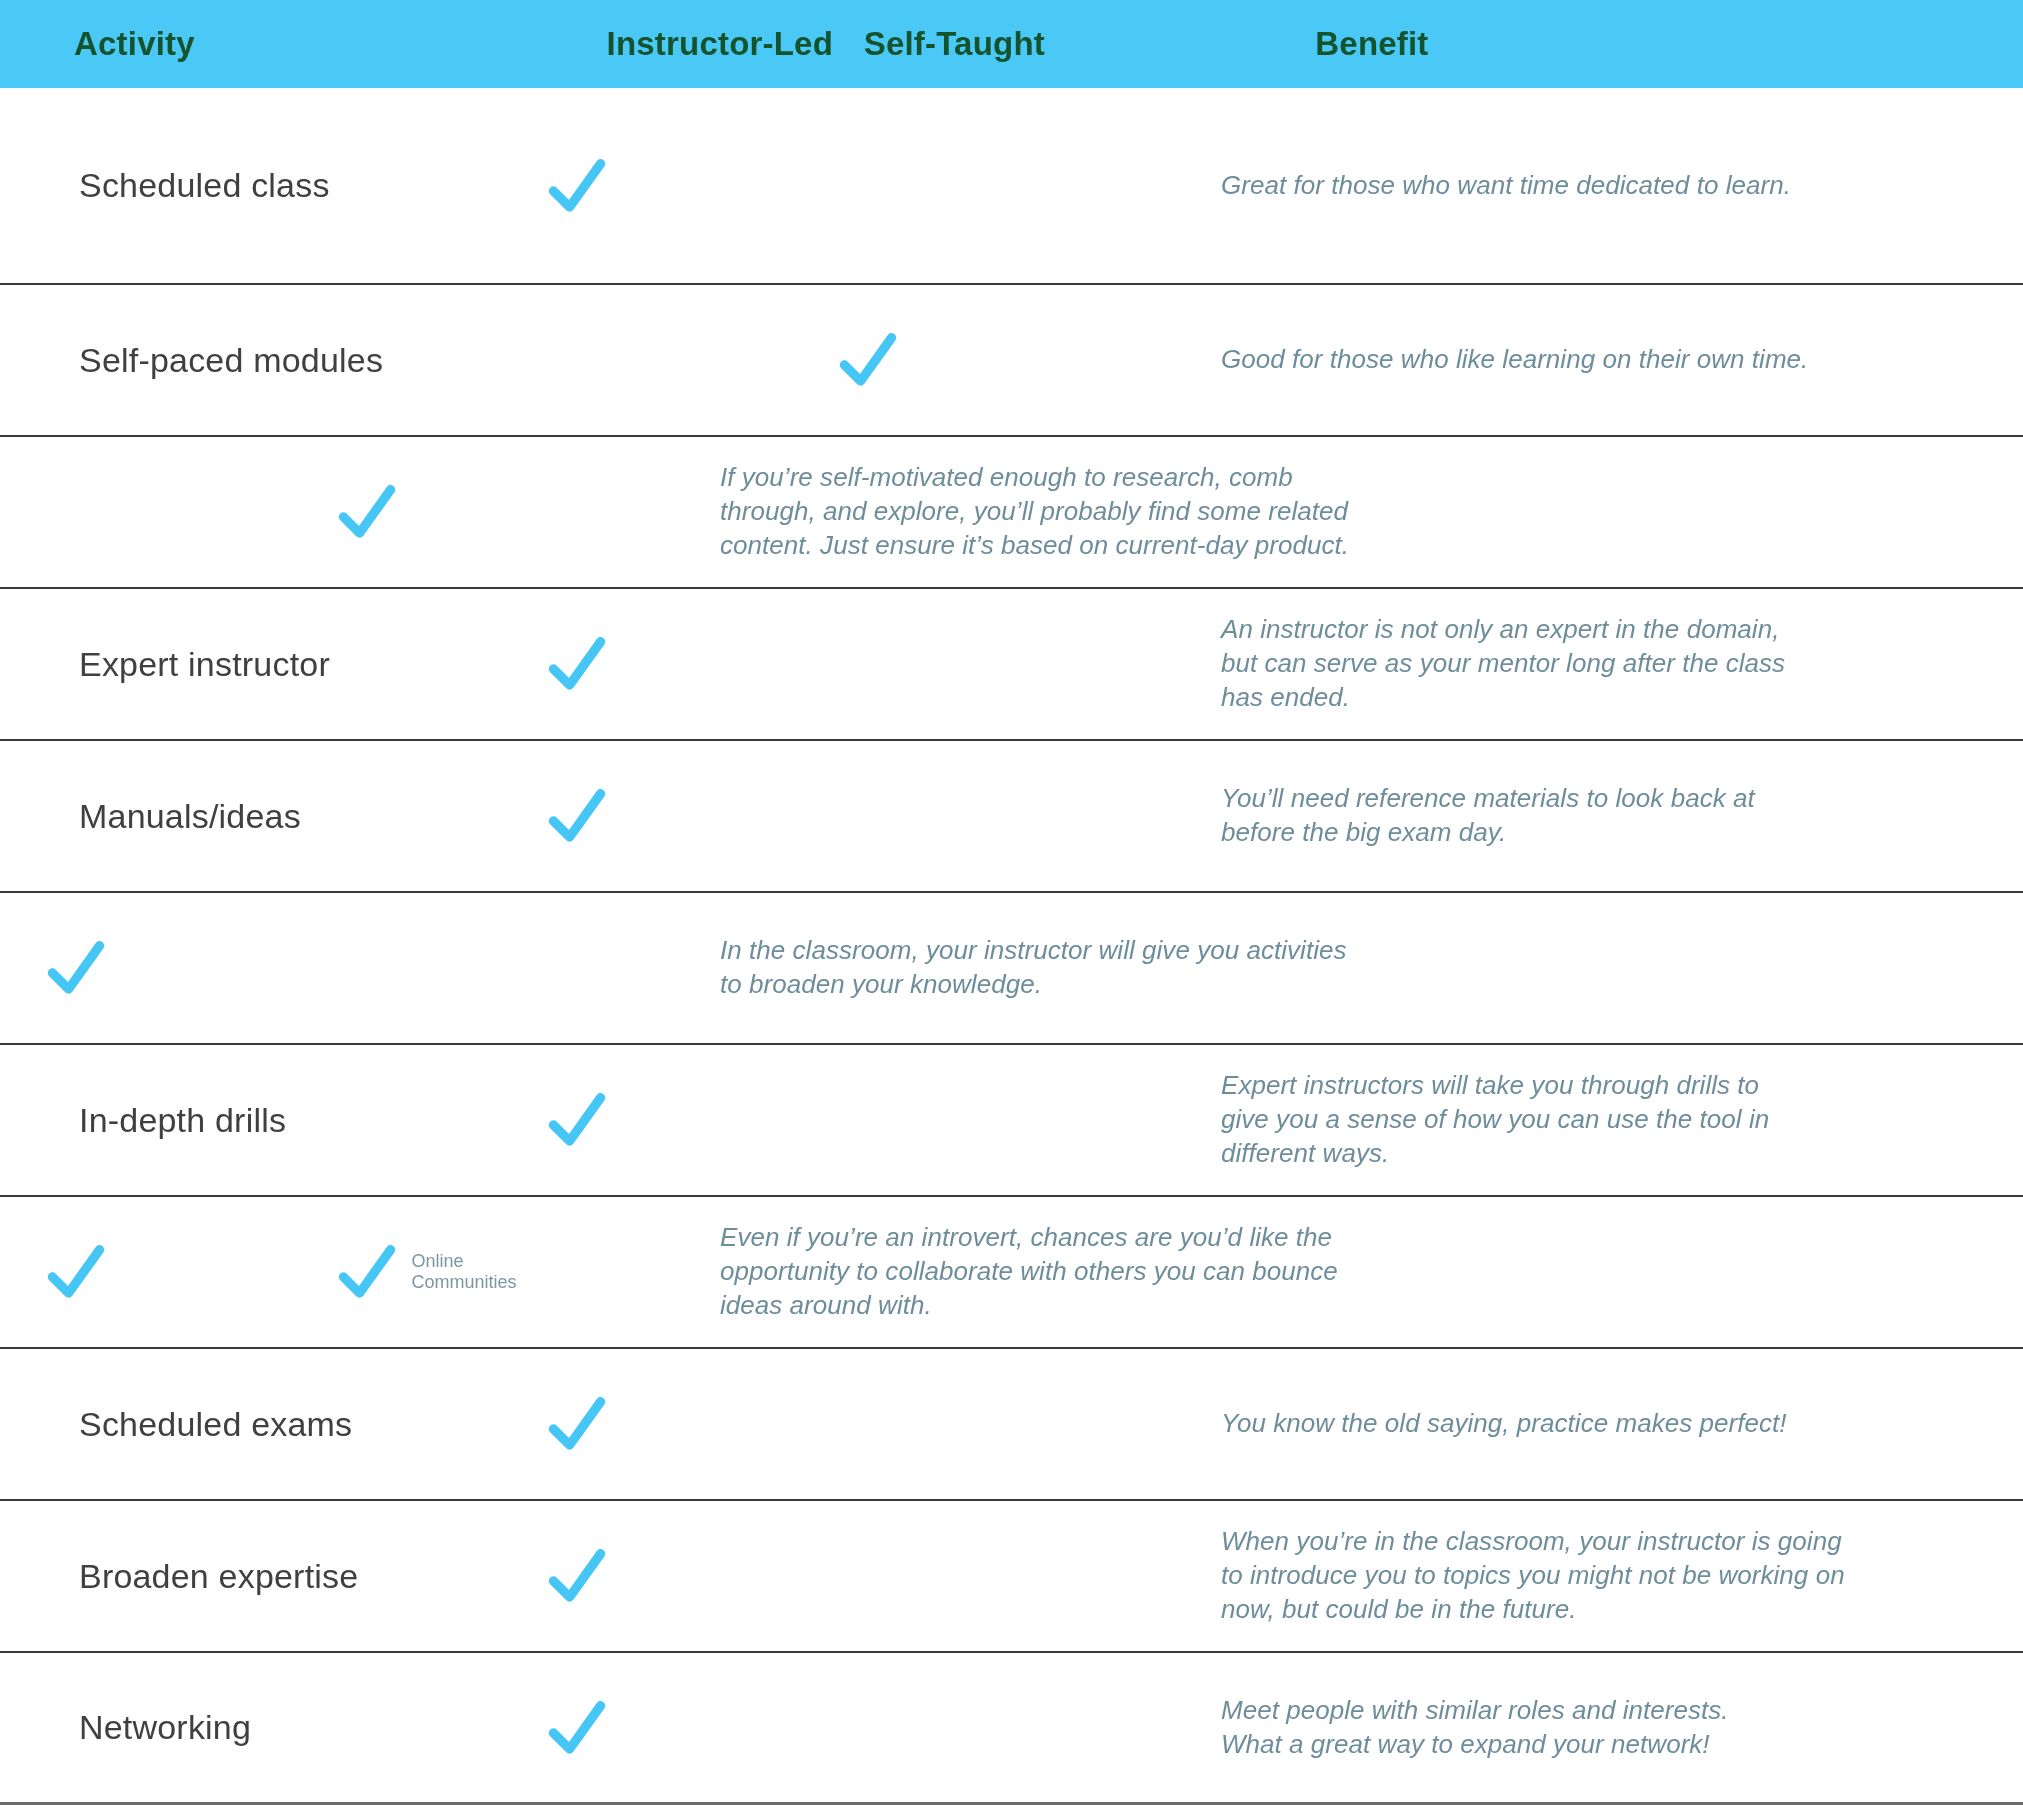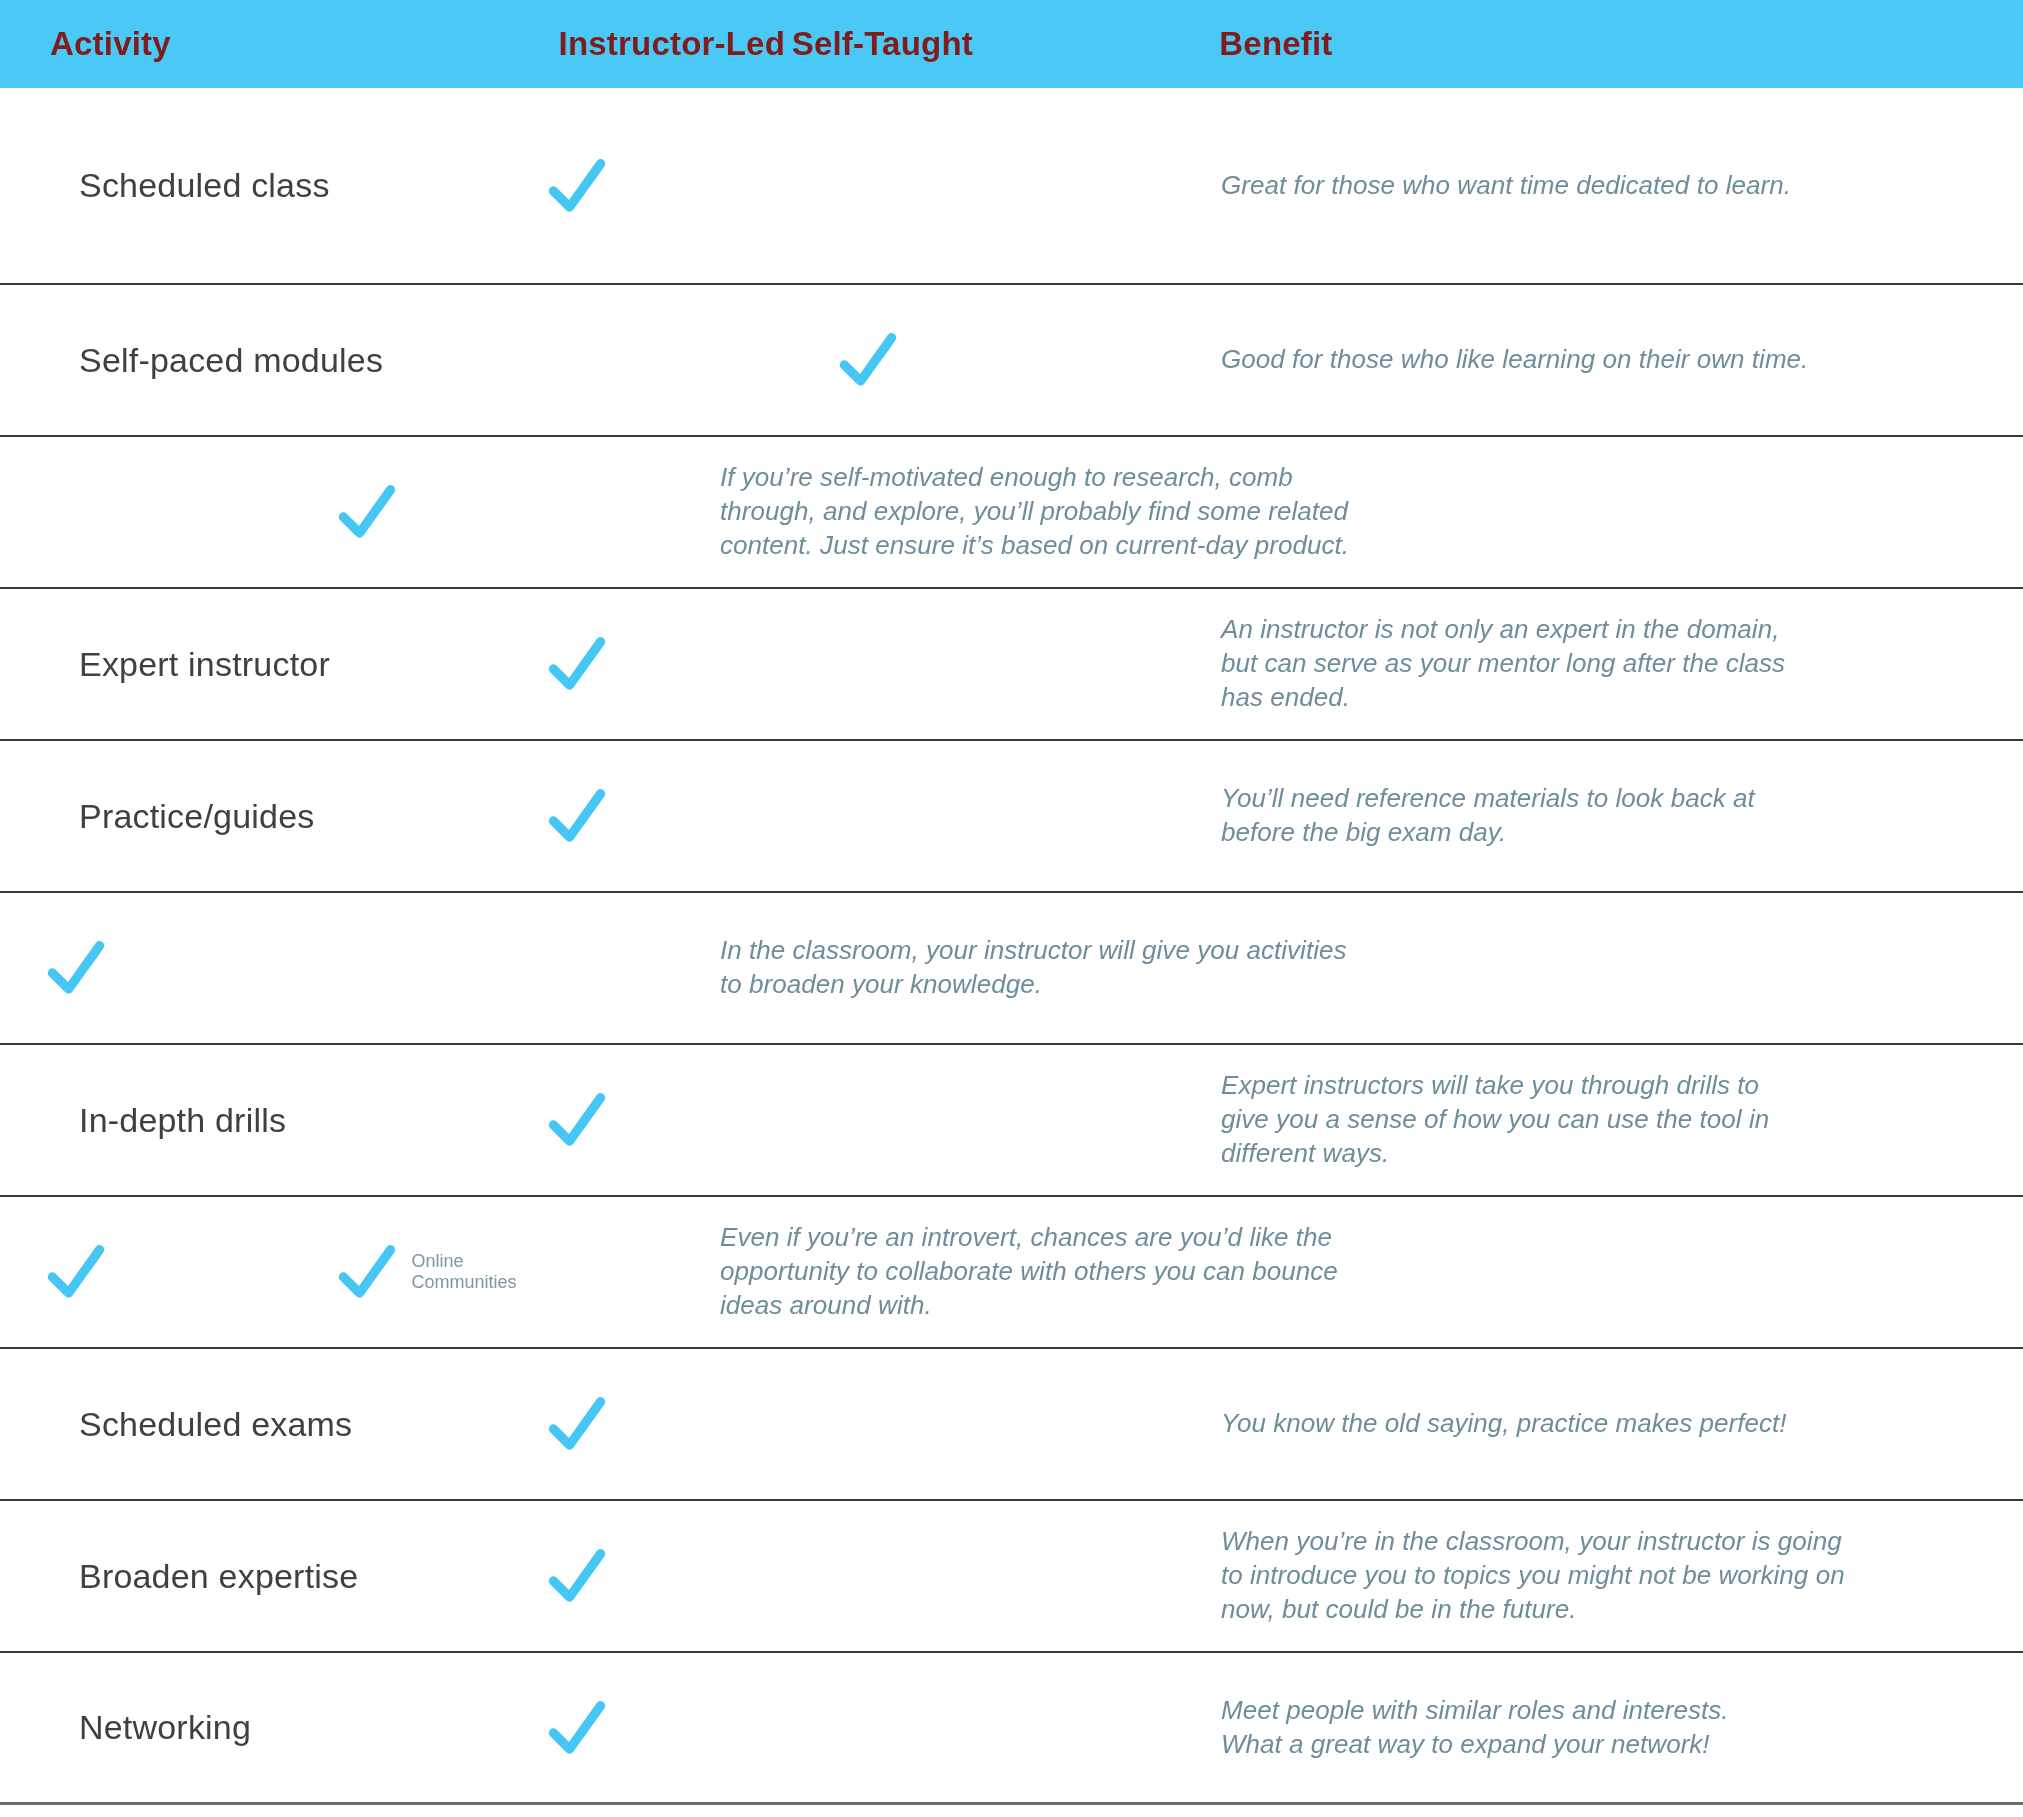--- a/index.html
+++ b/index.html
@@ -25,26 +25,27 @@
   
   .thead {
     background: #4ac9f7;
     height: 88px;
     flex: 0 0 88px;
     display: flex;
     align-items: center;
     box-sizing: border-box;
   }
   .th {
-    color: #7f1d1d;
+    color: #14532d;
     font-size: 33px;
     font-weight: bold;
     letter-spacing: 0.2px;
     box-sizing: border-box;
     white-space: nowrap;
+    margin-left: 24px;
   }
 
   
   .c-activity   { flex: 0 0 501px;  padding-left: 50px; box-sizing: border-box; }
   .c-instructor { flex: 0 0 284px;  box-sizing: border-box; text-align: right; }
   .c-self       { flex: 0 0 426px;  box-sizing: border-box; text-align: left; }
   .c-benefit    { flex: 1 1 auto;   padding-left: 10px; box-sizing: border-box; }
 
   .thead .c-instructor { padding-left: 8.3px; }
   .thead .c-self       { padding-left: 6.7px; }
@@ -174,21 +175,21 @@
           </span>
         </div>
         <div class="c-self check-cell empty-cell"></div>
         <div class="c-benefit">
           <div class="benefit-text">An instructor is not only an expert in the domain,
 but can serve as your mentor long after the class
 has ended.</div>
         </div>
       </div>
       <div class="row" style="height: 152px; flex: 0 0 152px;">
-        <div class="c-activity"><span class="activity-label">Practice/guides</span></div>
+        <div class="c-activity"><span class="activity-label">Manuals/ideas</span></div>
         <div class="c-instructor check-cell">
           <span class="check">
             <svg viewBox="0 0 100 100" aria-hidden="true">
               <path d="M12 58 L38 84 L88 14" fill="none" stroke="#45c6f5" stroke-width="15" stroke-linecap="round" stroke-linejoin="round"></path>
             </svg>
           </span>
         </div>
         <div class="c-self check-cell empty-cell"></div>
         <div class="c-benefit">
           <div class="benefit-text">You’ll need reference materials to look back at

